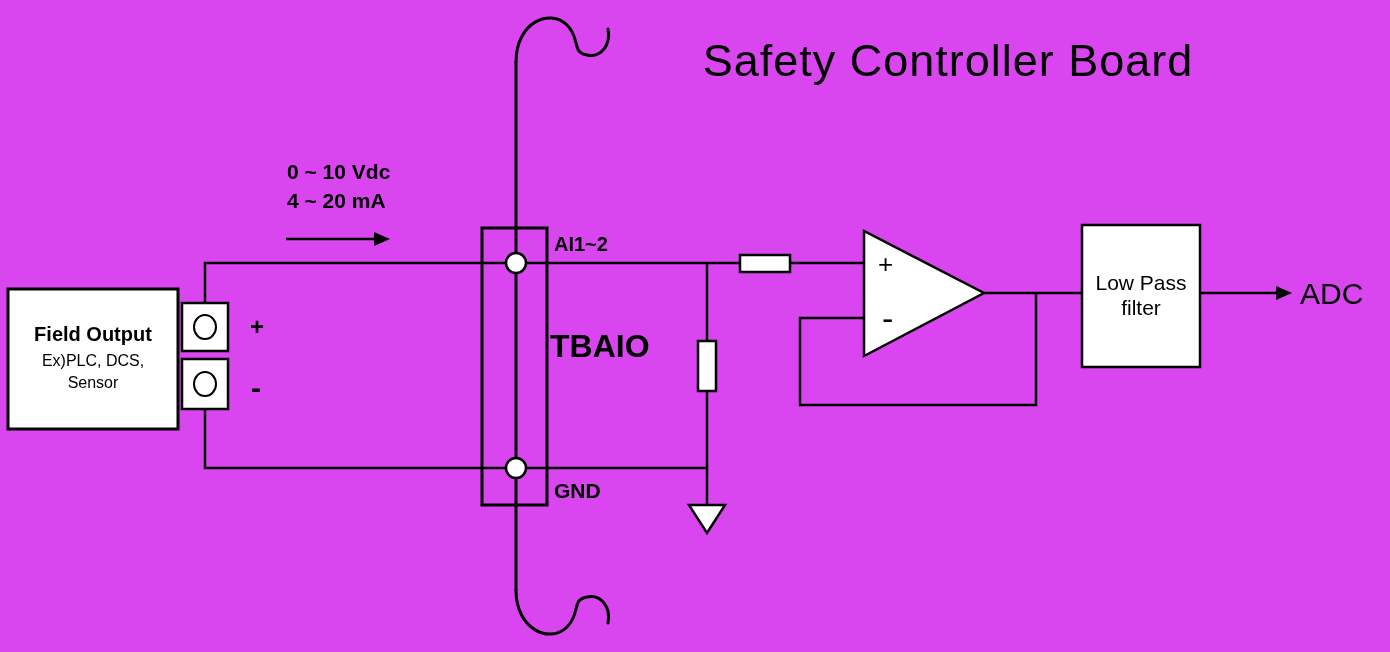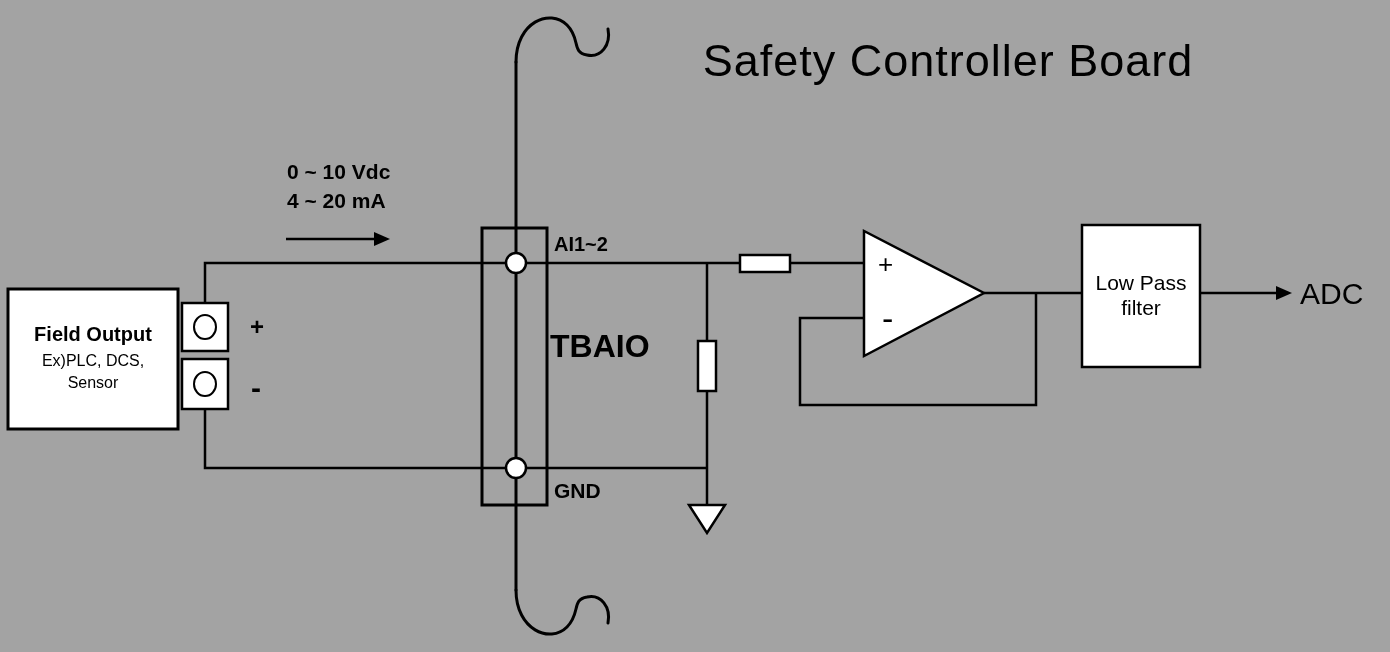--- a/index.html
+++ b/index.html
@@ -4,21 +4,21 @@
 <style>
   html, body {
     margin: 0;
     padding: 0;
     background: #ffffff;
   }
   .canvas {
     position: relative;
     width: 1390px;
     height: 652px;
-    background: #a3a3a3;
+    background: #d946ef;
     overflow: hidden;
     font-family: "Liberation Sans", sans-serif;
   }
   svg { display: block; }
   text {
     font-family: "Liberation Sans", sans-serif;
     fill: #000000;
   }
   .title {
     font-size: 45px;

